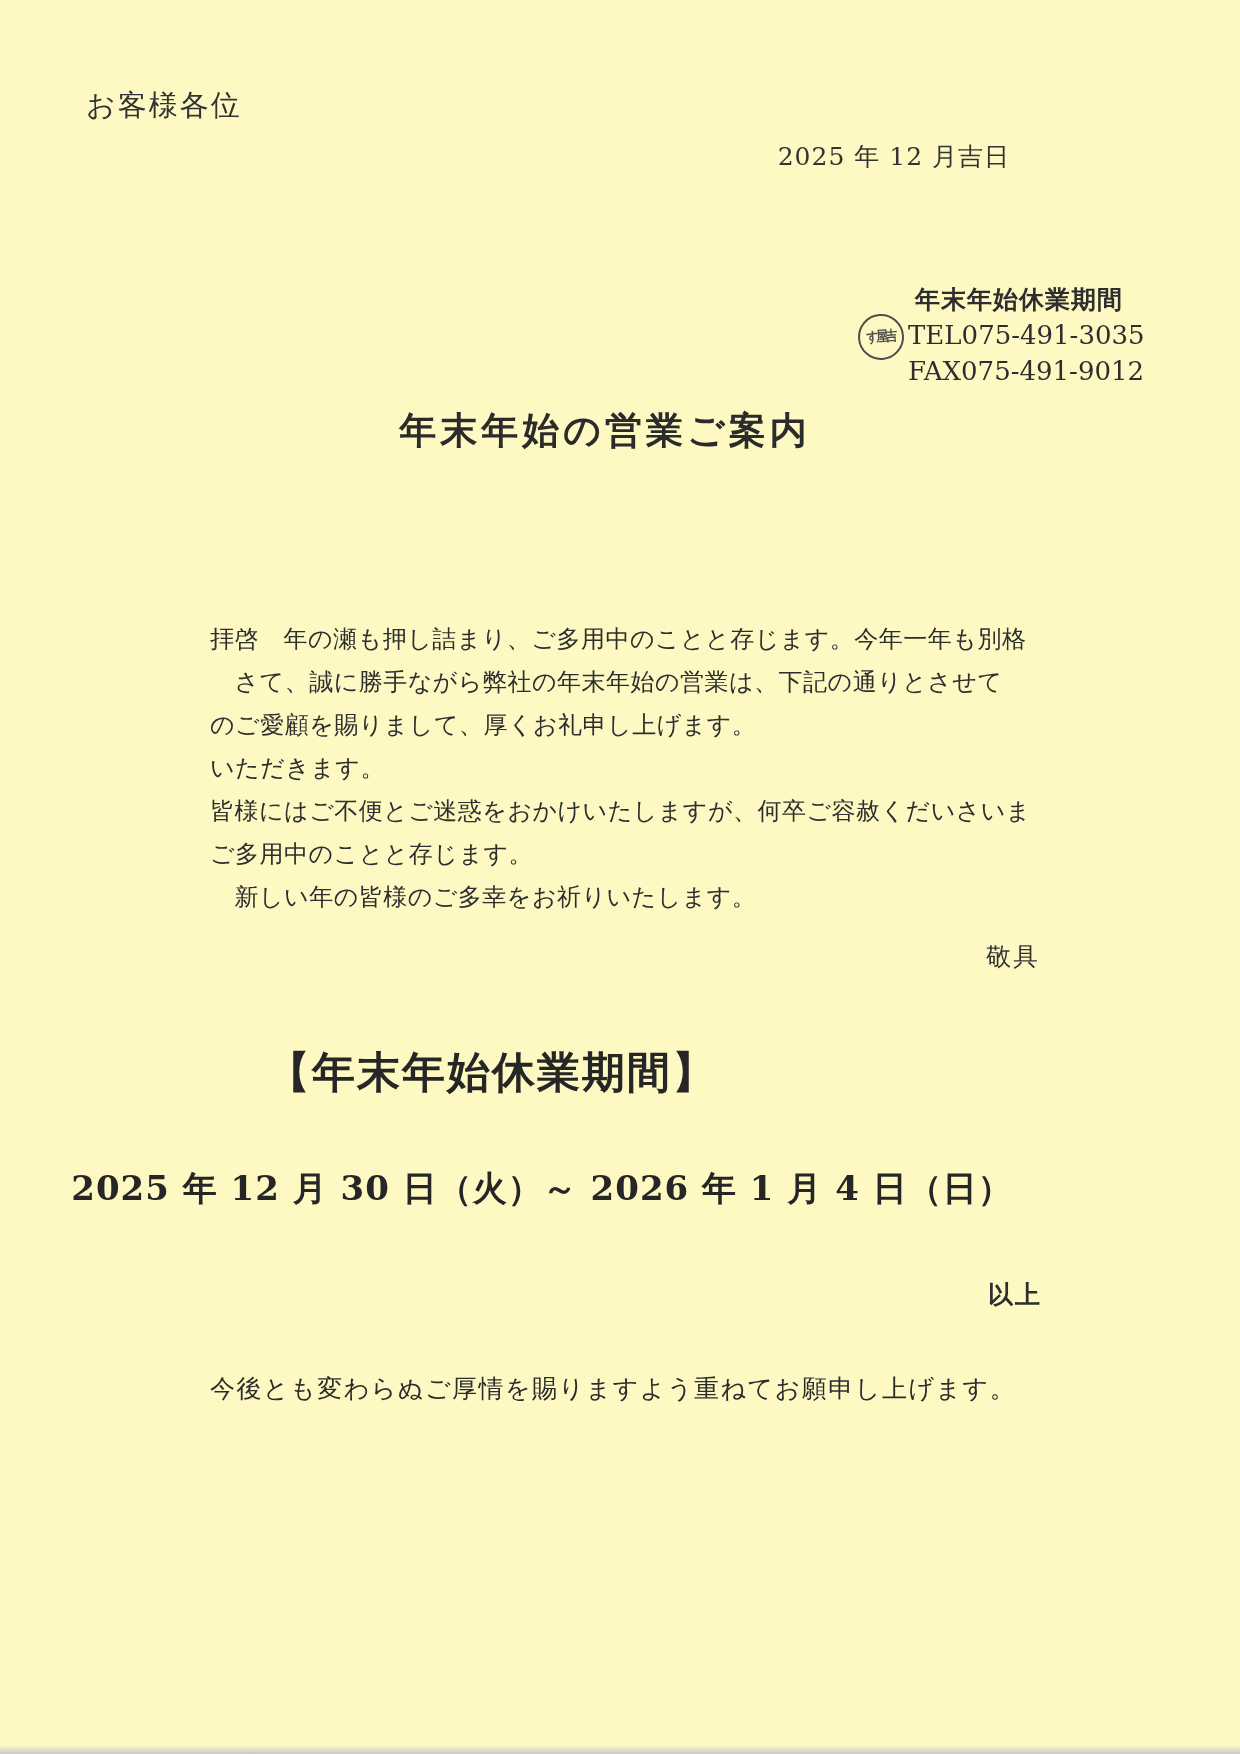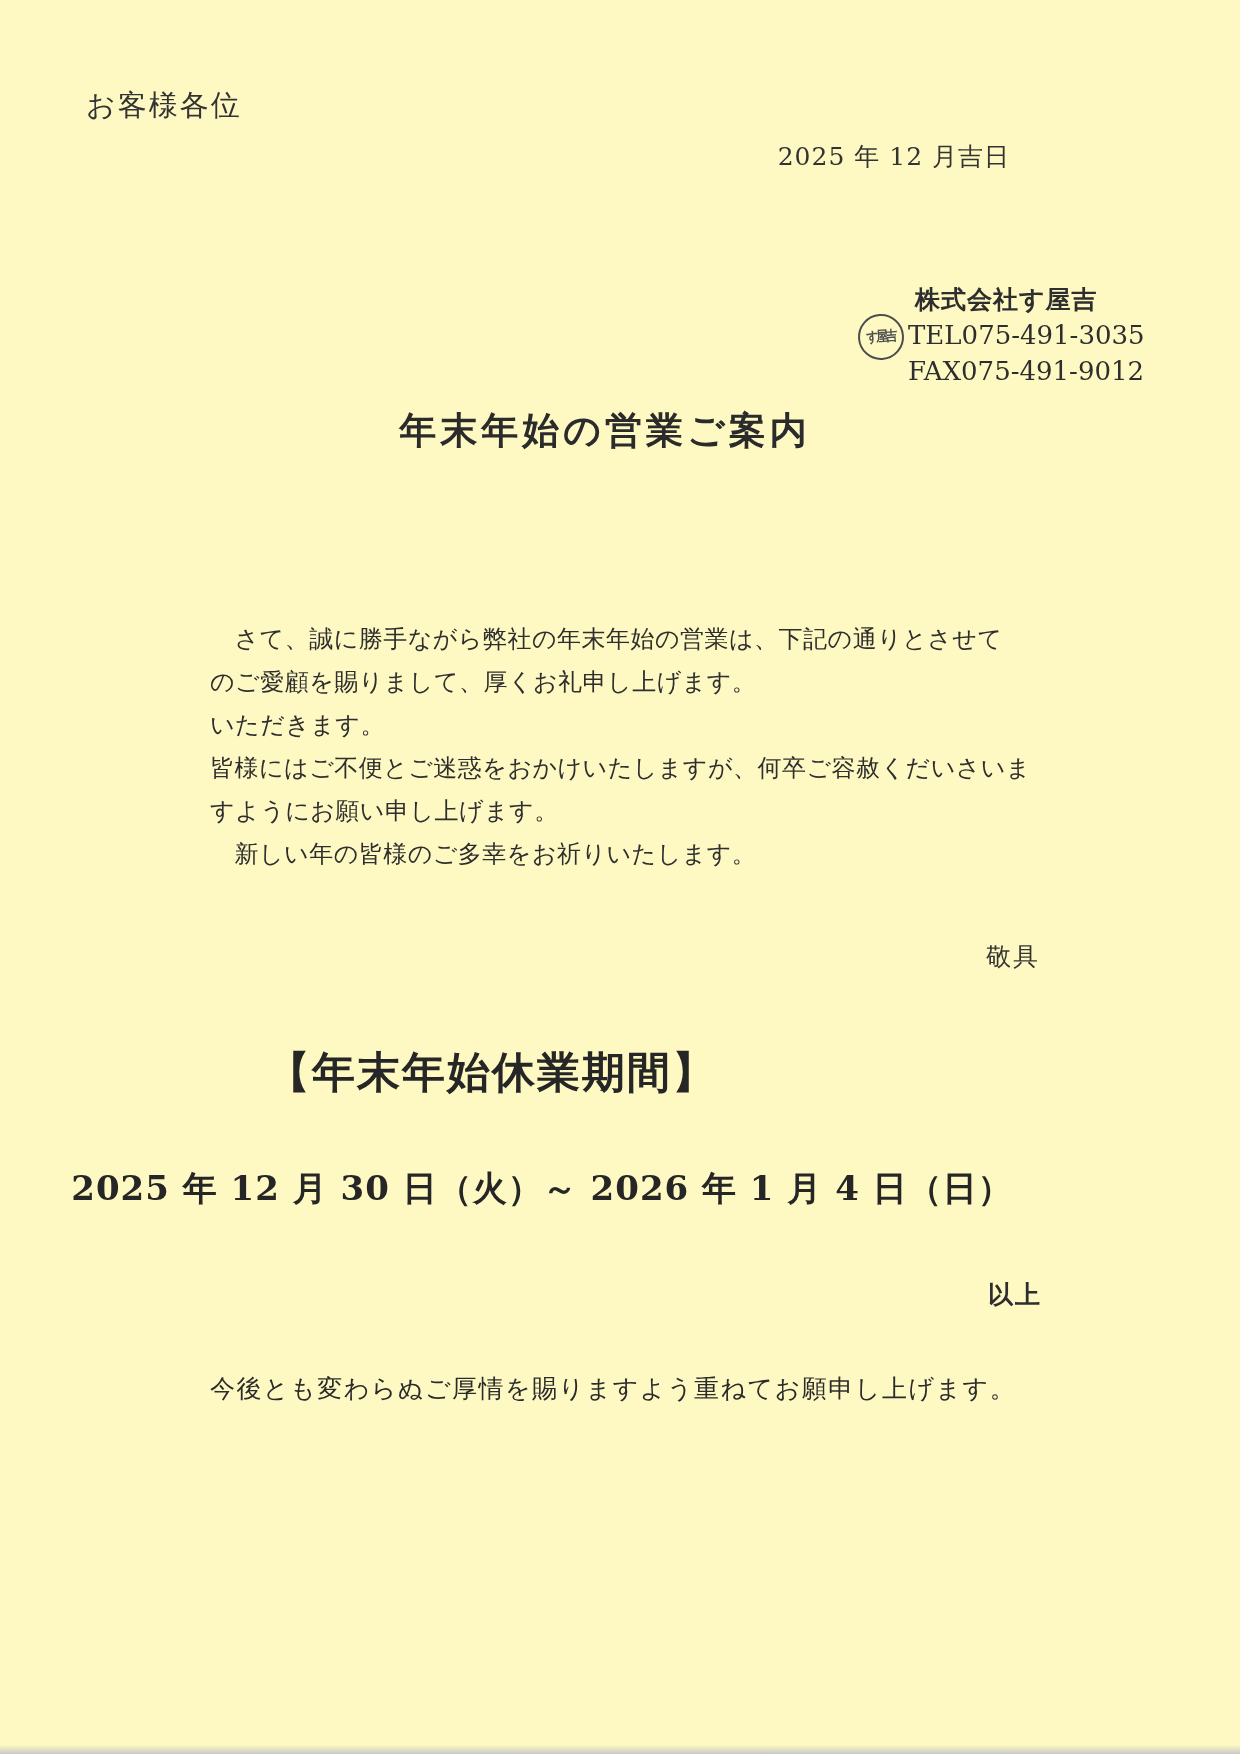--- a/index.html
+++ b/index.html
@@ -129,34 +129,35 @@
 <div class="page">
 
   <div class="abs recipient">お客様各位</div>
 
   <div class="abs doc-date">2025 年 12 月吉日</div>
 
   <div class="abs seal">
     <span>す屋吉</span>
   </div>
 
-  <div class="abs company-name">株式会社す屋吉</div>
+  <div class="abs company-name">年末年始休業期間</div>
 
   <div class="abs tel-line">TEL075-491-3035</div>
 
   <div class="abs fax-line">FAX075-491-9012</div>
 
   <h1 class="abs title">年末年始の営業ご案内</h1>
 
   <div class="abs body-text">
+    <span>拝啓　年の瀬も押し詰まり、ご多用中のことと存じます。今年一年も別格</span>
     <span>　さて、誠に勝手ながら弊社の年末年始の営業は、下記の通りとさせて</span>
     <span>のご愛顧を賜りまして、厚くお礼申し上げます。</span>
     <span>いただきます。</span>
     <span>皆様にはご不便とご迷惑をおかけいたしますが、何卒ご容赦くだいさいま</span>
-    <span>すようにお願い申し上げます。</span>
+    <span>ご多用中のことと存じます。</span>
     <span>　新しい年の皆様のご多幸をお祈りいたします。</span>
   </div>
 
   <div class="abs closing">敬具</div>
 
   <h2 class="abs holiday-heading">【年末年始休業期間】</h2>
 
   <div class="abs holiday-period">2025 年 12 月 30 日（火）～ 2026 年 1 月 4 日（日）</div>
 
   <div class="abs end-marker">以上</div>

